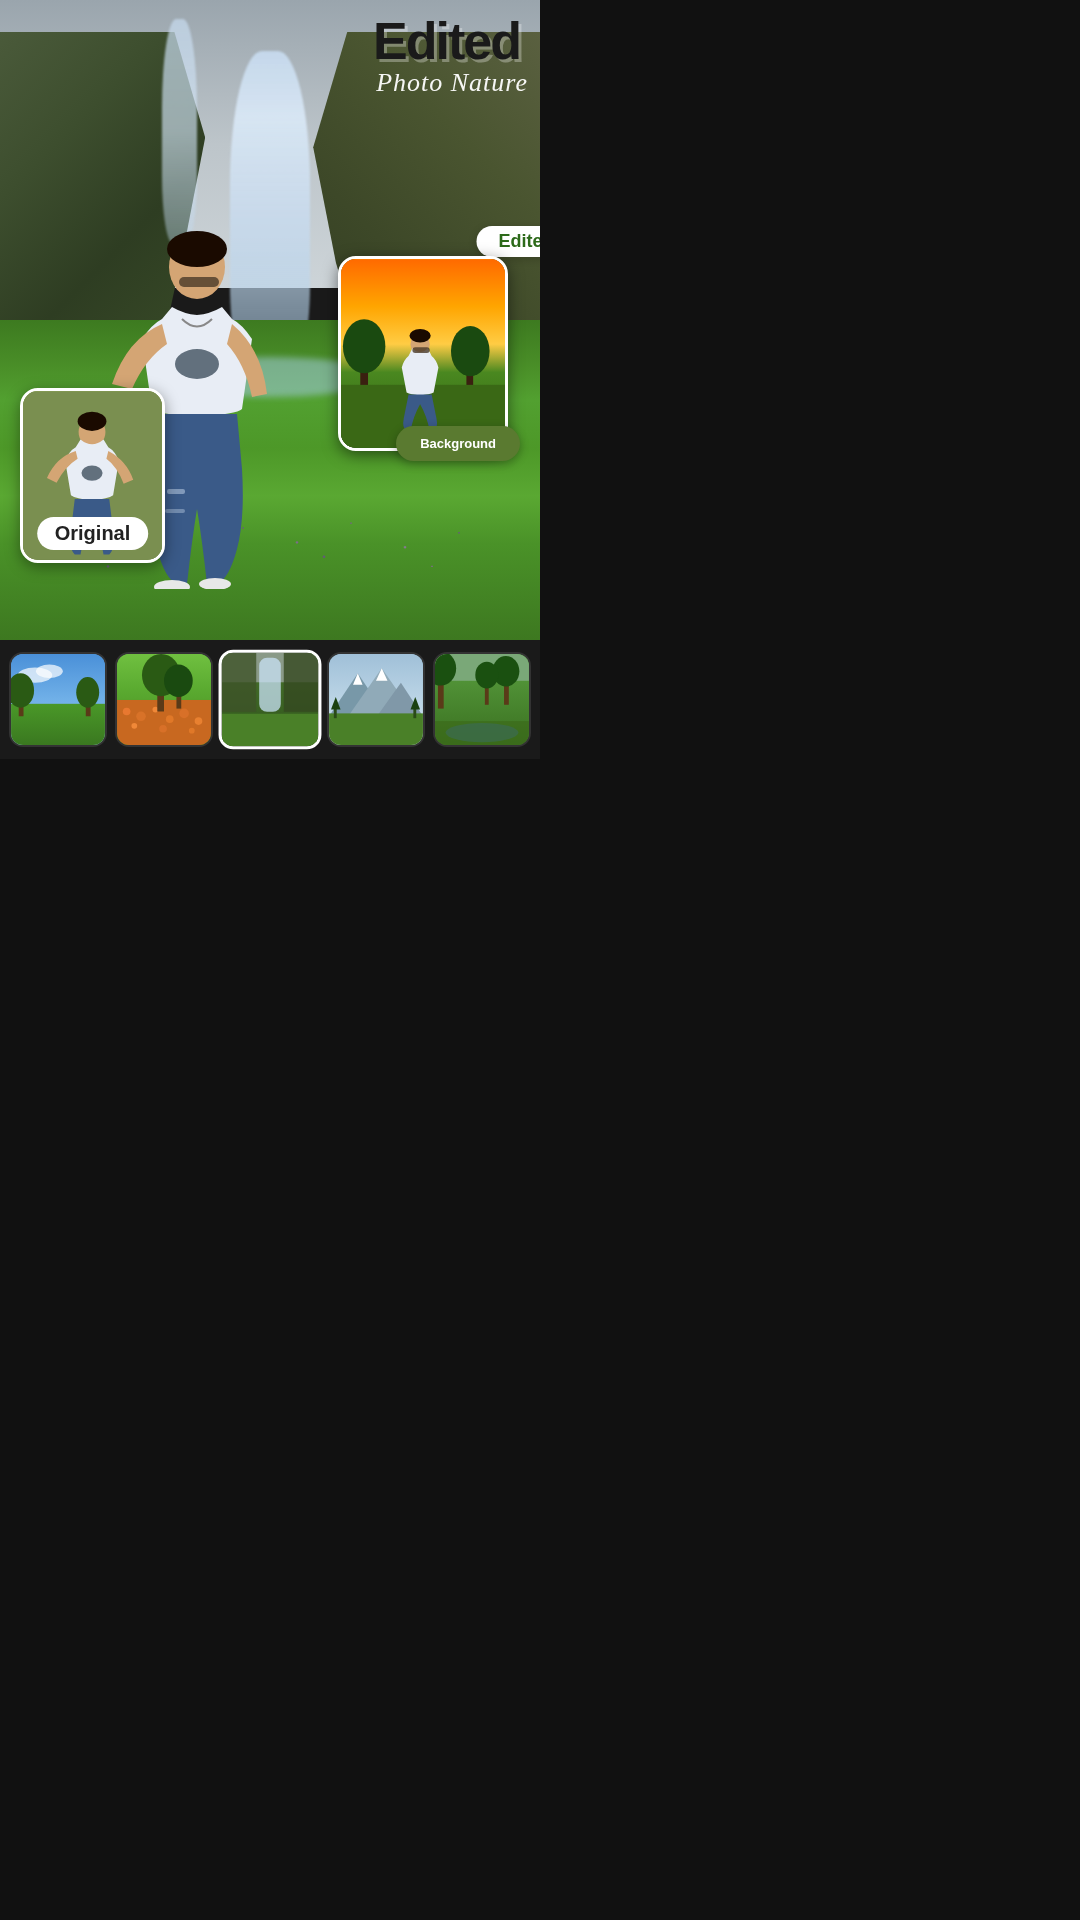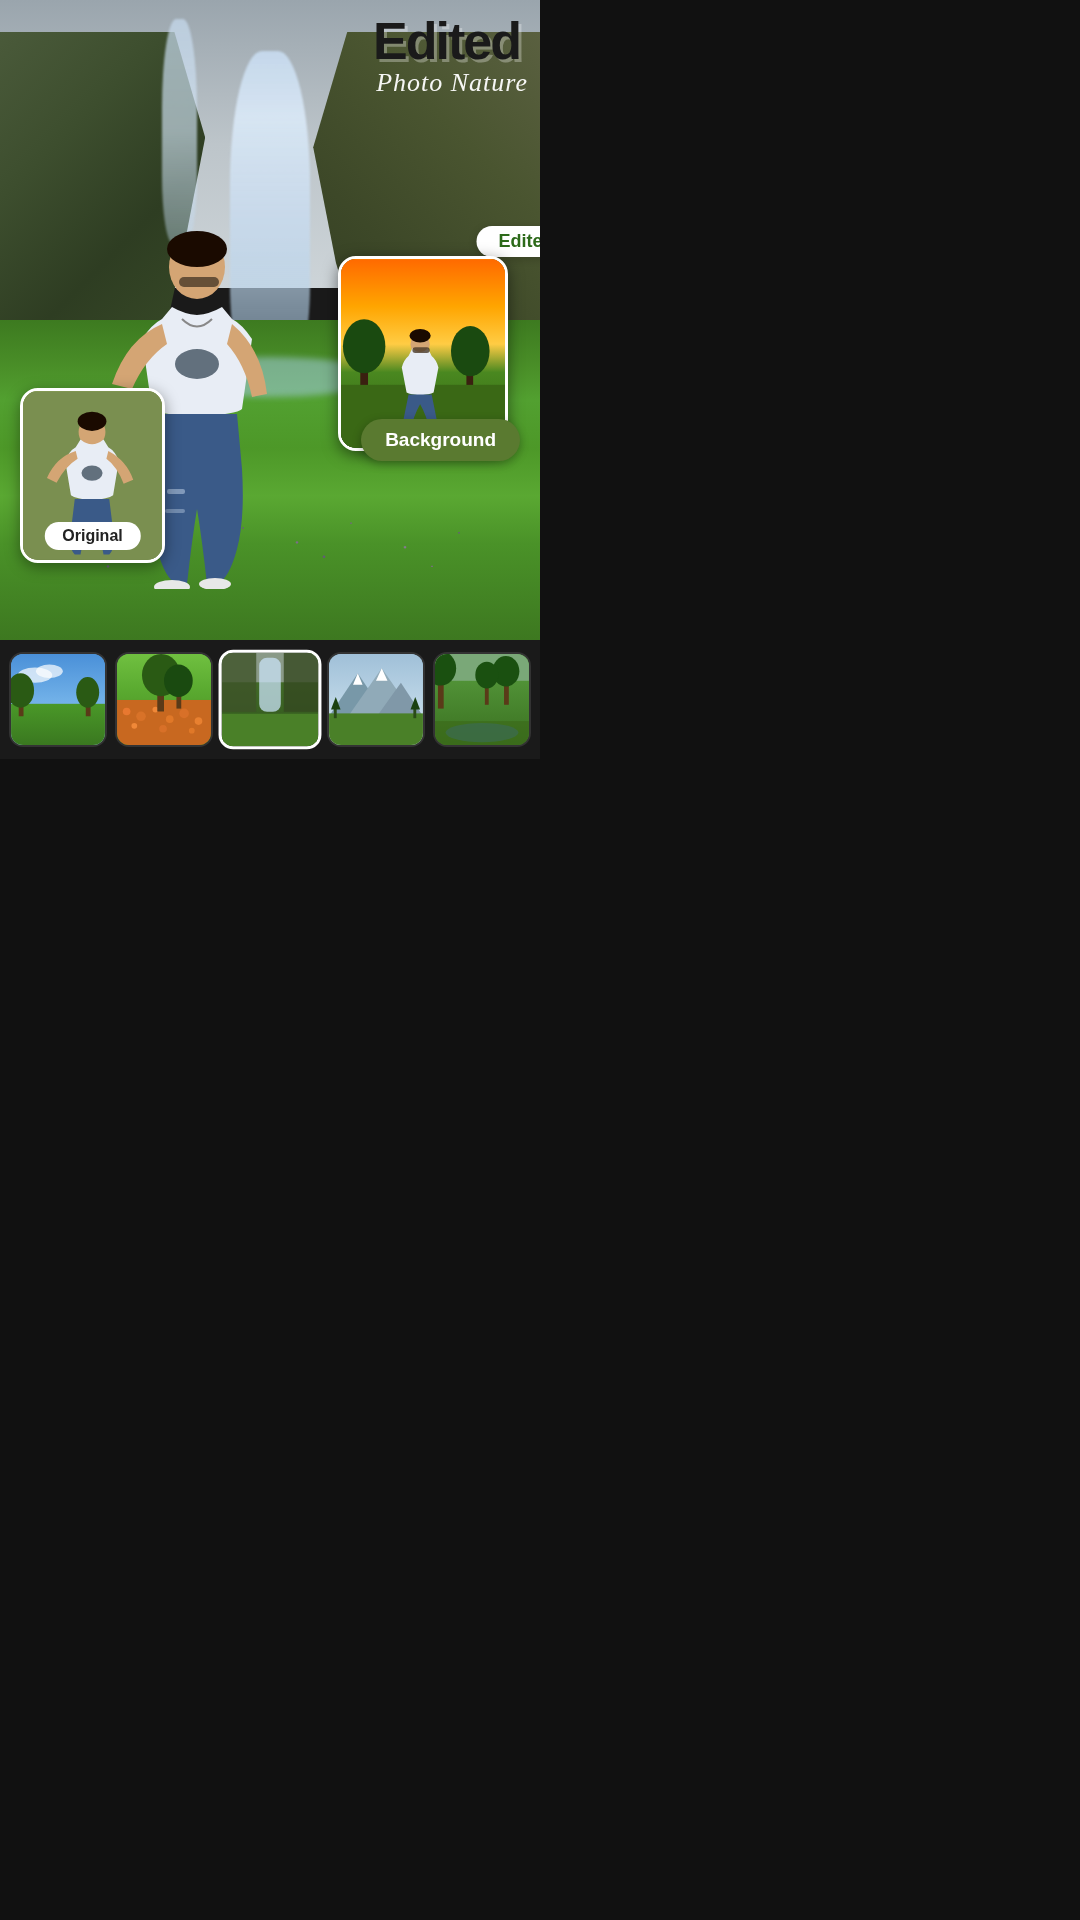--- a/index.html
+++ b/index.html
@@ -191,21 +191,21 @@
     }
 
     .original-label {
       position: absolute;
       bottom: 10px;
       left: 50%;
       transform: translateX(-50%);
       background: white;
       border-radius: 20px;
       padding: 5px 18px;
-      font-size: 16px;
+      font-size: 20px;
       font-weight: 700;
       color: #222;
       white-space: nowrap;
     }
 
     
     .edited-thumbnail {
       position: absolute;
       top: 44%;
       right: 18px;
@@ -247,21 +247,21 @@
     }
 
     
     .background-label {
       position: absolute;
       bottom: 28%;
       right: 20px;
       background: #5a7a30;
       border-radius: 25px;
       padding: 10px 24px;
-      font-size: 19px;
+      font-size: 13px;
       font-weight: 700;
       color: white;
       box-shadow: 0 3px 10px rgba(0,0,0,0.3);
     }
 
     
     .bottom-strip {
       width: 100%;
       background: #1a1a1a;
       padding: 12px 8px;

